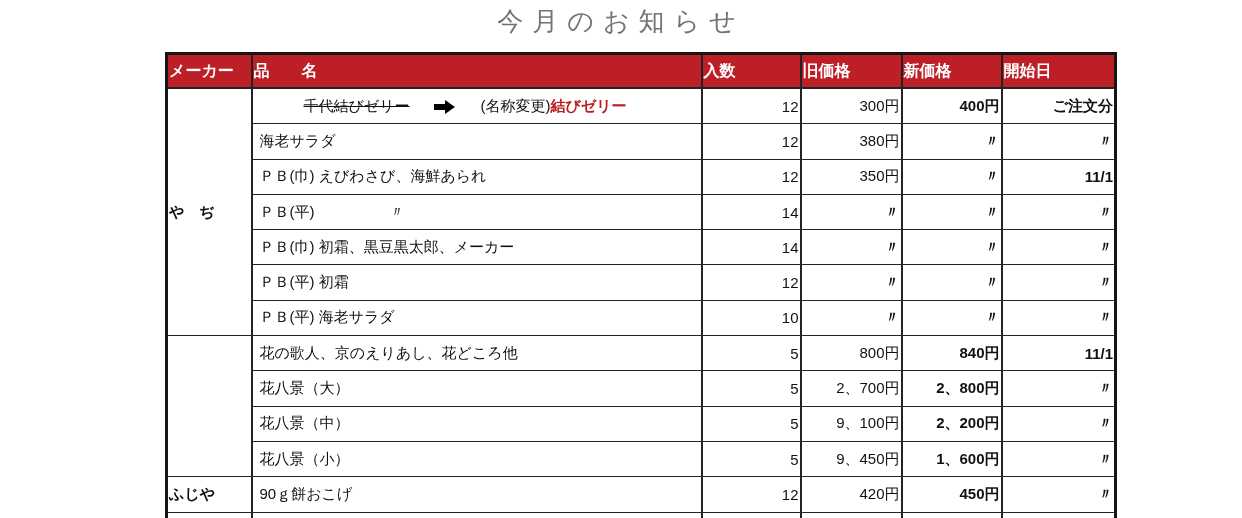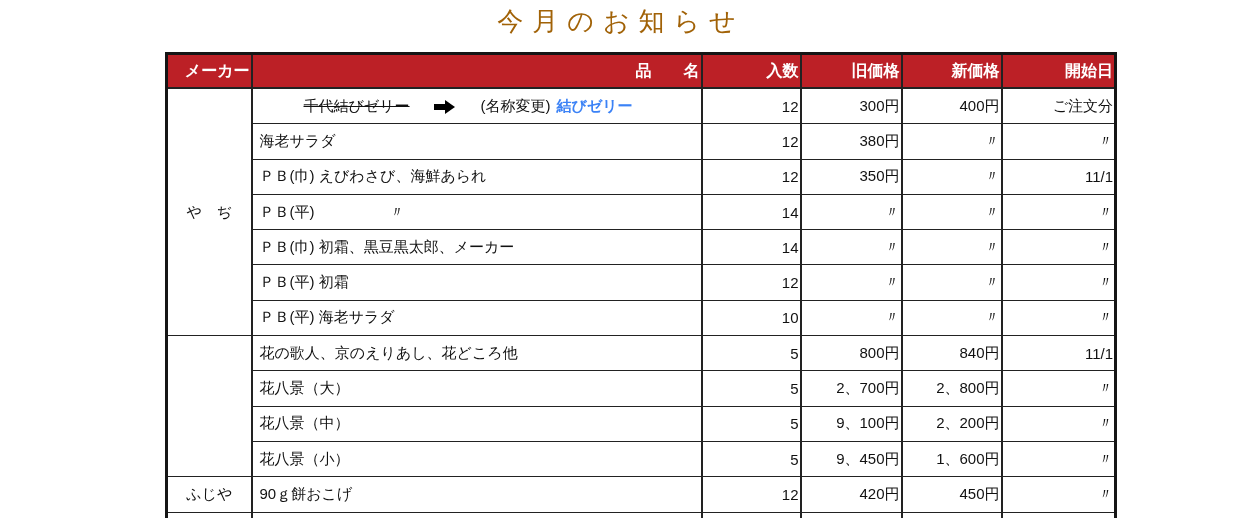--- a/index.html
+++ b/index.html
@@ -4,44 +4,44 @@
 <style>
   html,body { margin:0; padding:0; }
   body {
     width:1242px; height:518px; background:#ffffff; position:relative;
     font-family:"Liberation Sans","DejaVu Sans",sans-serif; color:#111;
     overflow:hidden;
   }
   .title {
     position:absolute; top:0; left:0; width:100%; height:42px; line-height:42px;
     text-align:center; font-family:"DejaVu Serif","Liberation Serif",serif;
-    font-size:26px; letter-spacing:9px; color:#a16207; font-weight:500;
+    font-size:26px; letter-spacing:9px; color:#737373; font-weight:500;
   }
   table.notice {
     position:absolute; left:165px; top:52px;
     border-collapse:collapse; table-layout:fixed;
     border:3px solid #151515;
   }
   table.notice th, table.notice td {
     border:1px solid #222;
     border-left-width:2px; border-right-width:2px;
     overflow:hidden; white-space:nowrap;
   }
   table.notice th {
     background:#bc2026; color:#ffffff; font-size:16px; font-weight:bold;
-    height:30px; text-align:right; border-bottom-width:2px; border-top-width:2px;
+    height:30px; text-align:left; border-bottom-width:2px; border-top-width:2px;
   }
   table.notice td { height:32.3px; font-size:15px; background:#ffffff; }
-  td.maker { text-align:center; font-weight:normal; font-size:15px; }
+  td.maker { font-weight:bold; font-size:15px; }
   td.name  { text-align:left; padding:0 7px; }
   td.c     { text-align:right; }
-  .bold    { font-weight:normal; font-size:16px; }
+  .bold    { font-weight:bold; font-size:16px; }
   .strike  { text-decoration:line-through;margin-left:44px; }
-  .redname { color:#3b82f6; font-weight:bold; }
-  .note    { margin-right:6px; }
+  .redname { color:#b91c1c; font-weight:bold; }
+  .note    { margin-right:0; }
   
   .arrow { display:inline-block; margin:0 26px 0 24px; vertical-align:middle; line-height:0; }
   .abar  { display:inline-block; width:11px; height:6px; background:#000; vertical-align:middle; }
   .ahead { display:inline-block; width:0; height:0; vertical-align:middle;
            border-left:10px solid #000; border-top:7px solid transparent; border-bottom:7px solid transparent; }
 </style>
 </head>
 <body>
 
 <div class="title">今月のお知らせ</div>

